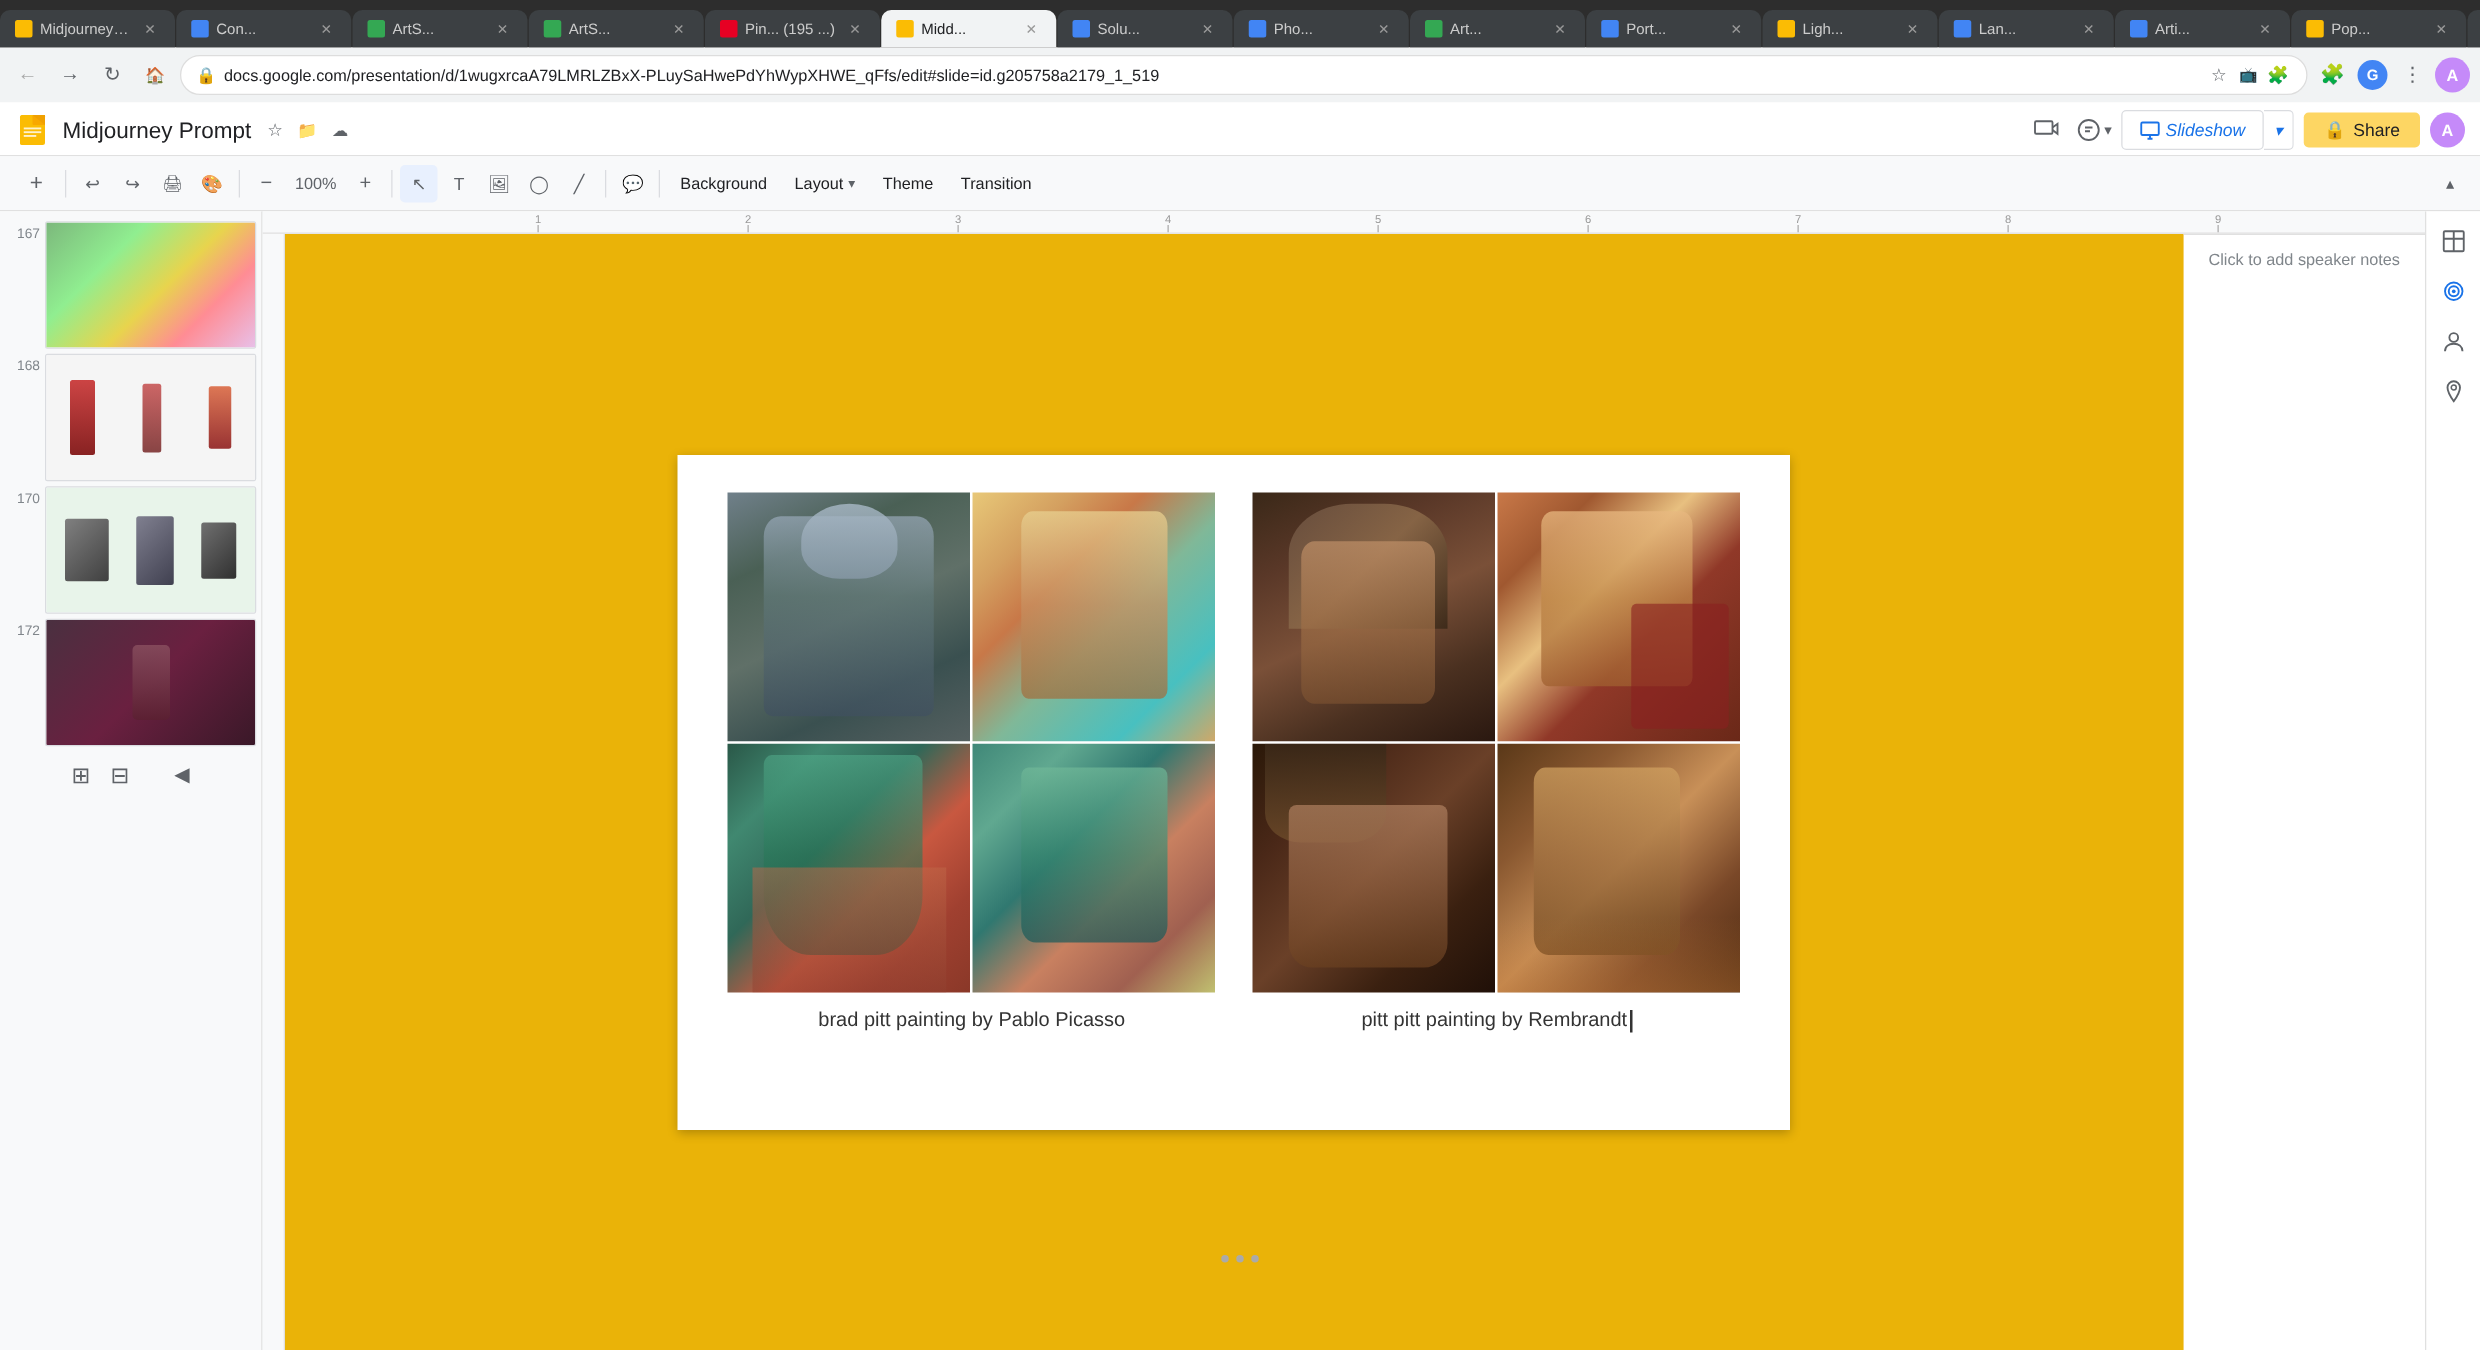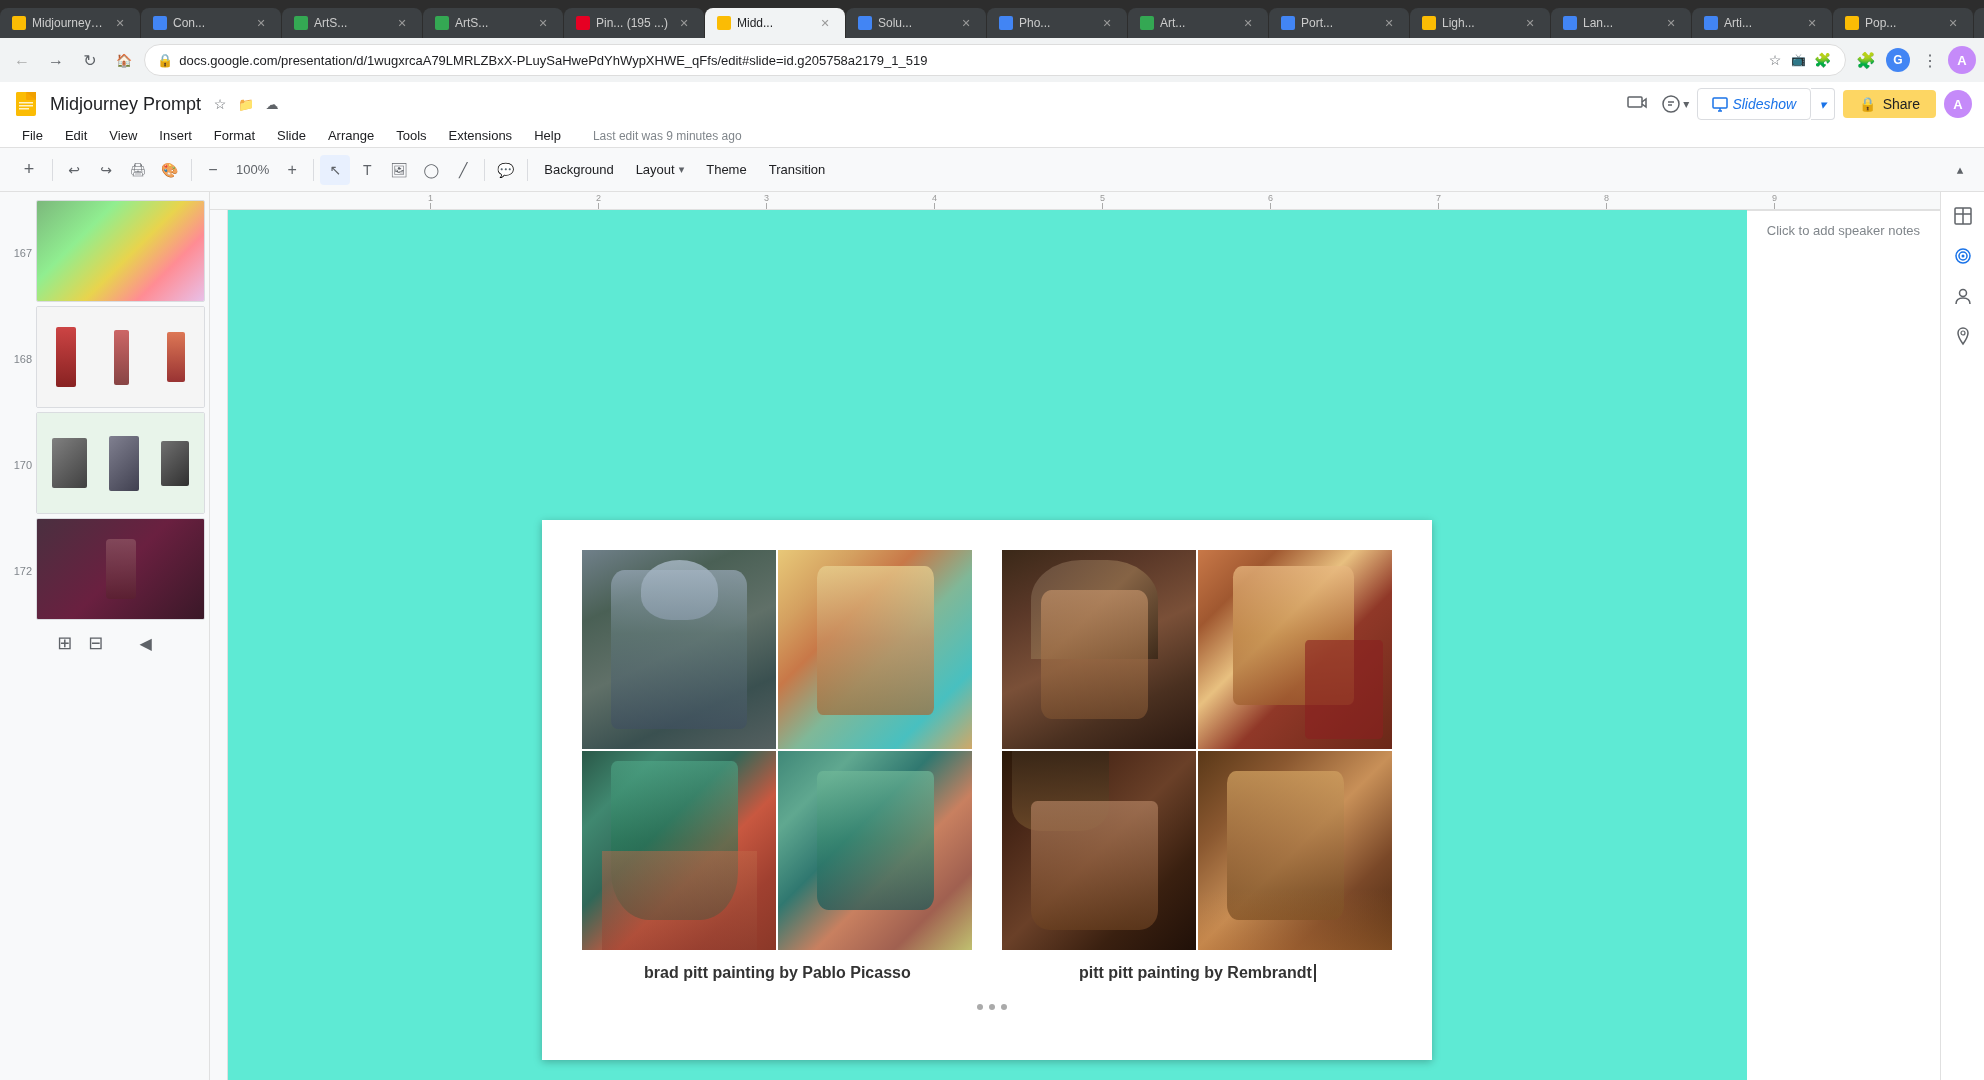--- a/index.html
+++ b/index.html
@@ -43,21 +43,21 @@
     .slides-toolbar { display: flex; align-items: center; padding: 4px 12px; background: #f8f9fa; border-bottom: 1px solid #e0e0e0; gap: 2px; height: 44px; }
     .toolbar-btn { width: 30px; height: 30px; display: flex; align-items: center; justify-content: center; border-radius: 4px; cursor: pointer; color: #5f6368; font-size: 14px; }
     .toolbar-separator { width: 1px; height: 22px; background: #dadce0; margin: 0 4px; }
     .toolbar-btn-text { height: 30px; padding: 0 10px; display: flex; align-items: center; border-radius: 4px; cursor: pointer; color: #202124; font-size: 13px; gap: 4px; }
     .toolbar-chevron { font-size: 11px; color: #5f6368; }
     .toolbar-collapse { margin-left: auto; width: 24px; height: 24px; display: flex; align-items: center; justify-content: center; color: #5f6368; cursor: pointer; }
 
     
     .slides-main { display: flex; flex: 1; overflow: hidden; }
     .slides-panel { width: 210px; background: #f8f9fa; border-right: 1px solid #e0e0e0; overflow-y: auto; padding: 8px 4px; flex-shrink: 0; }
-    .slide-thumb-row { display: flex; align-items: center; margin-bottom: 4px; cursor: pointer; }
+    .slide-thumb-row { display: flex; align-items: flex-start; margin-bottom: 4px; cursor: pointer; }
     .slide-num { width: 28px; font-size: 11px; color: #80868b; text-align: right; padding-top: 4px; margin-right: 4px; flex-shrink: 0; }
     .slide-thumb { flex: 1; border: 1px solid #dadce0; border-radius: 2px; background: white; overflow: hidden; position: relative; }
     .slide-thumb.selected { border: 3px solid #1a73e8; }
     .slide-canvas-wrapper { flex: 1; display: flex; align-items: center; justify-content: center; width: 100%; overflow: auto; padding: 20px; }
     .slide-canvas { background: white; box-shadow: 0 2px 8px rgba(0,0,0,0.2); position: relative; width: 900px; min-height: 540px; display: flex; flex-direction: column; align-items: center; padding: 30px; }
 
     
     .right-sidebar { width: 44px; background: white; border-left: 1px solid #e0e0e0; display: flex; flex-direction: column; align-items: center; padding: 8px 0; gap: 8px; flex-shrink: 0; }
 
     
@@ -244,33 +244,20 @@
           <span style="font-size:14px;">🔒</span>
           <span>Share</span>
         </div>
 
         <div class="profile-circle" style="background:#c58af9;">
           <span>A</span>
         </div>
       </div>
     </div>
 
-    <div class="app-menu-row">
-      <div class="menu-item">File</div>
-      <div class="menu-item">Edit</div>
-      <div class="menu-item">View</div>
-      <div class="menu-item">Insert</div>
-      <div class="menu-item">Format</div>
-      <div class="menu-item">Slide</div>
-      <div class="menu-item">Arrange</div>
-      <div class="menu-item">Tools</div>
-      <div class="menu-item">Extensions</div>
-      <div class="menu-item">Help</div>
-      <span class="last-edit">Last edit was 9 minutes ago</span>
-    </div>
   </div>
 
   <div class="slides-toolbar">
     <div class="toolbar-btn" style="font-size:18px; width:34px;">+</div>
     <div class="toolbar-separator"></div>
     <div class="toolbar-btn">↩</div>
     <div class="toolbar-btn">↪</div>
     <div class="toolbar-btn" style="font-size:13px;">🖨</div>
     <div class="toolbar-btn">🎨</div>
     <div class="toolbar-separator"></div>
@@ -400,21 +387,21 @@
               </div>
             </div>
           </div>
         </div>
       </div>
 
       <div style="display:flex;flex:1;overflow:hidden;">
 
         <div class="vertical-ruler"></div>
 
-        <div class="slide-canvas-wrapper" style="background:#5eead4;flex:1;display:flex;align-items:flex-end;justify-content:center;padding:20px;overflow:auto;font-weight:bold;">
+        <div class="slide-canvas-wrapper" style="background:#eab308;flex:1;display:flex;align-items:center;justify-content:center;padding:20px;overflow:auto;">
           <div class="slide-canvas" style="width:890px;background:white;box-shadow:0 2px 8px rgba(0,0,0,0.25);padding:30px 40px 20px 40px;display:flex;flex-direction:column;align-items:center;">
 
             <div style="display:flex;gap:30px;width:100%;justify-content:center;">
 
               <div style="display:flex;flex-direction:column;align-items:center;">
                 <div style="display:grid;grid-template-columns:1fr 1fr;grid-template-rows:1fr 1fr;width:390px;height:400px;gap:2px;">
 
                   <div style="background:linear-gradient(155deg,#70808a 0%,#4a6055 25%,#607068 50%,#3a5050 75%,#556060 100%);position:relative;overflow:hidden;">
                     <div style="position:absolute;top:10%;left:15%;width:70%;height:80%;background:linear-gradient(to bottom,#9aaaba 0%,#607878 40%,#405060 100%);border-radius:10% 10% 5% 5%;opacity:0.7;"></div>
                     <div style="position:absolute;top:5%;left:30%;width:40%;height:30%;background:linear-gradient(to bottom,#aabac8,#889aa8);border-radius:50% 50% 40% 40%;opacity:0.8;"></div>

